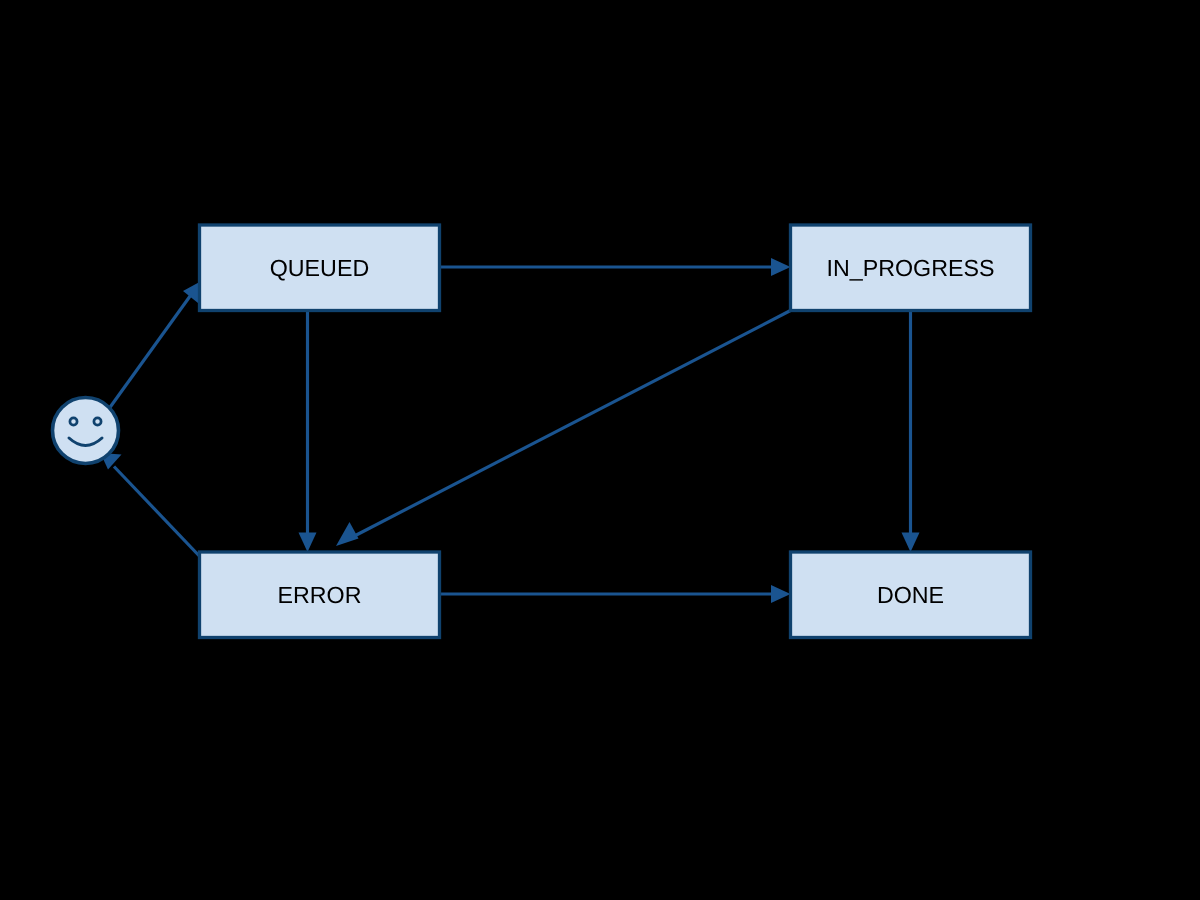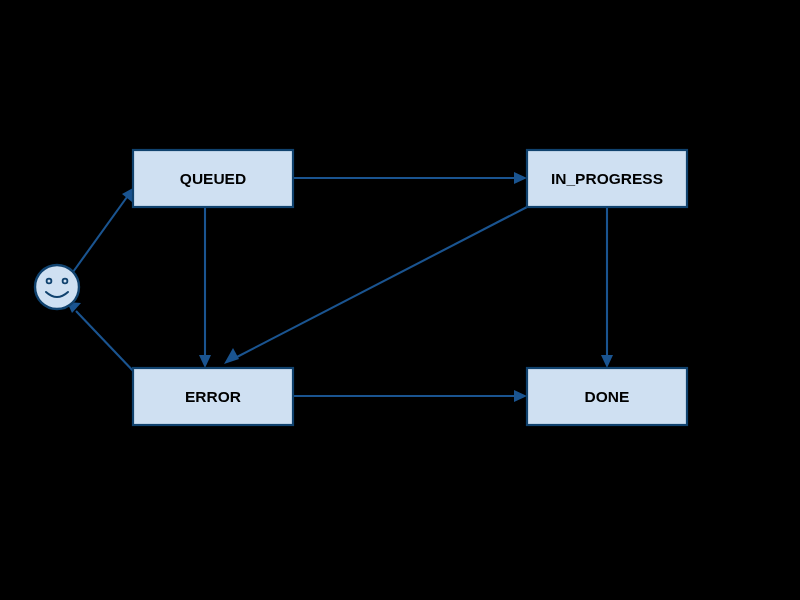--- a/index.html
+++ b/index.html
@@ -11,21 +11,20 @@
     width: 800px;
     height: 600px;
     overflow: hidden;
     font-family: "Liberation Sans", sans-serif;
   }
   #canvas-wrap {
     position: relative;
     width: 724px;
     height: 600px;
     background: #000000;
-    font-weight: bold;
   }
   svg.diagram {
     position: absolute;
     top: 0;
     left: 0;
     width: 800px;
     height: 600px;
     display: block;
   }
   .node-box {

